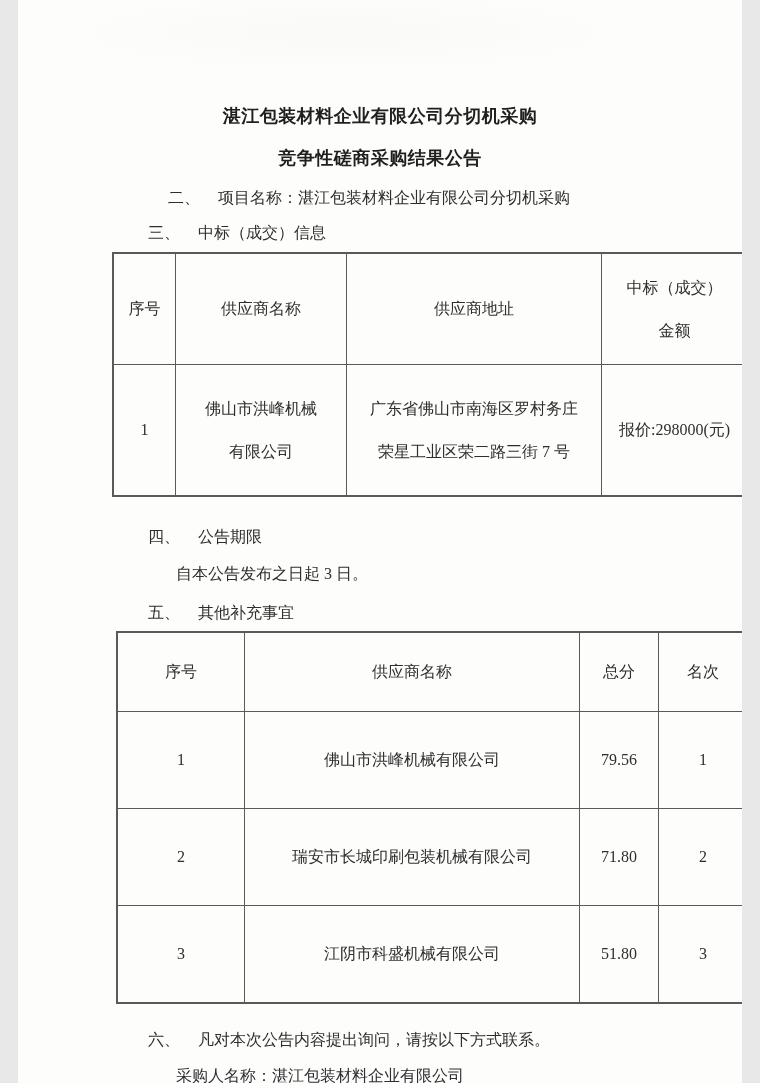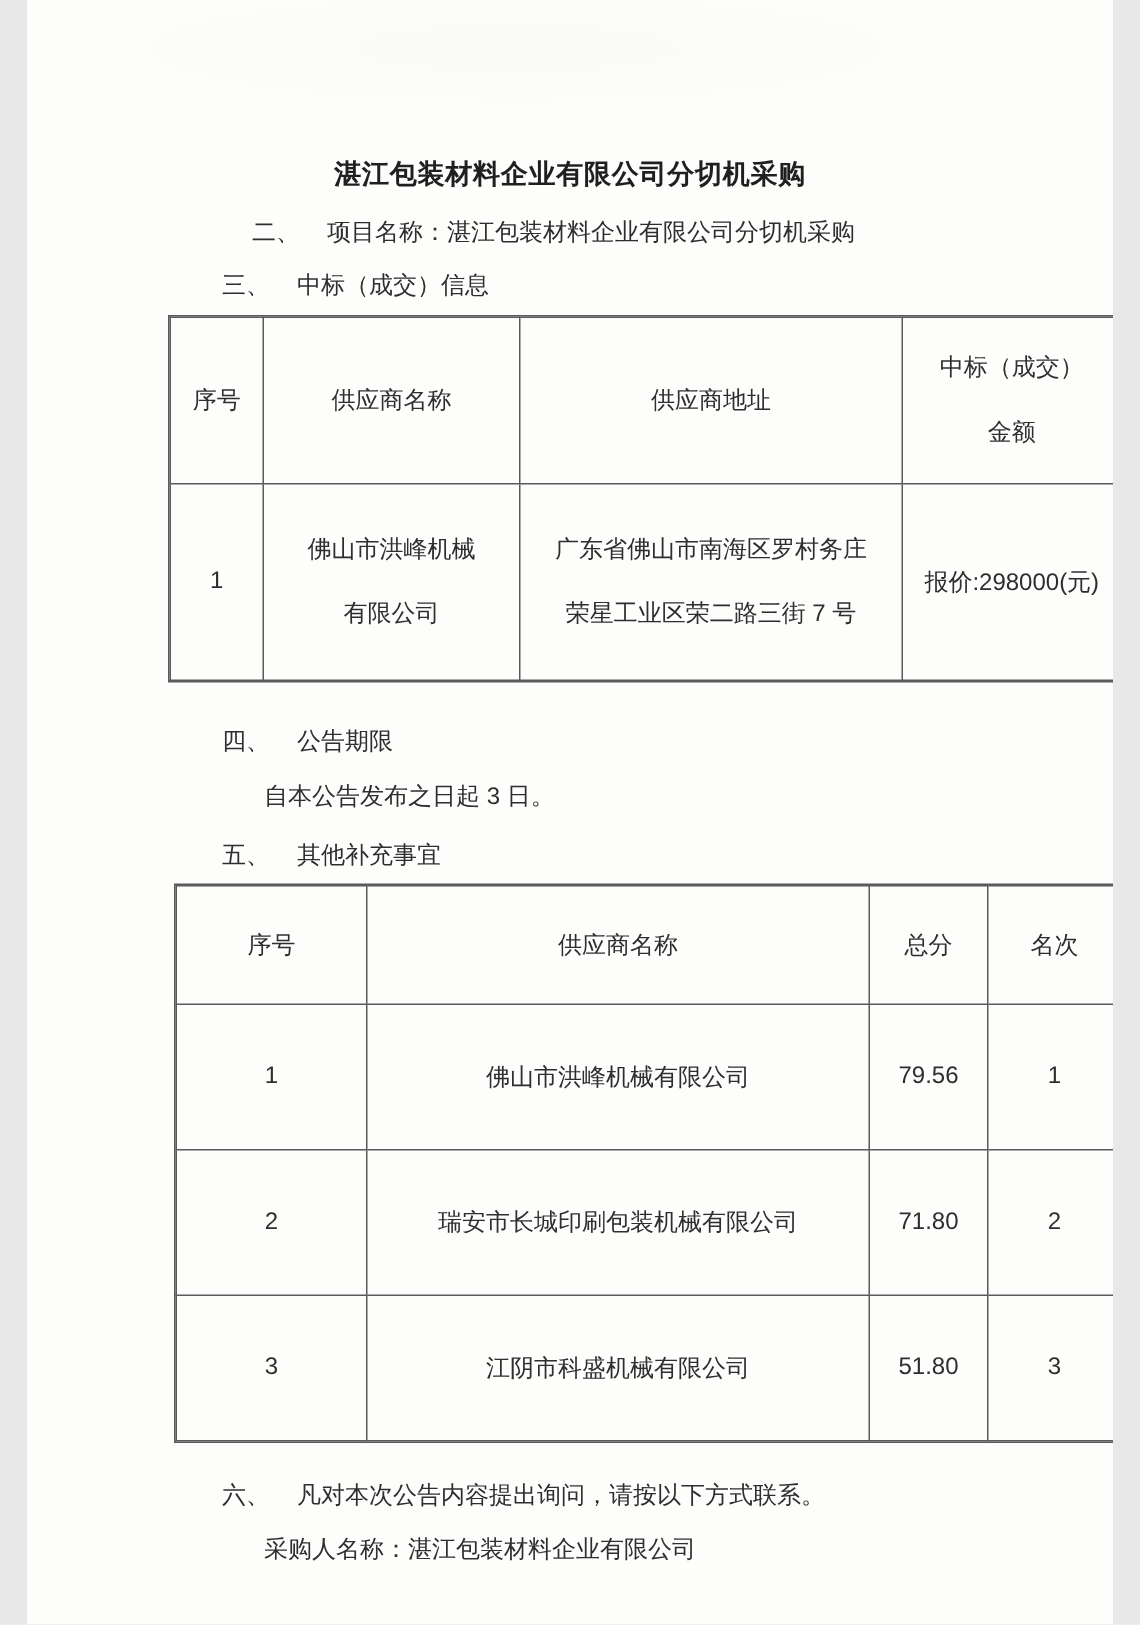--- a/index.html
+++ b/index.html
@@ -9,21 +9,21 @@
   }
   .page {
     position: relative;
     width: 724px;
     height: 1083px;
     margin: 0 auto;
     background:
       radial-gradient(ellipse 420px 60px at 45% 3%, rgba(0,0,0,0.015), rgba(0,0,0,0) 70%),
       #fdfdfc;
     color: #2e2e2e;
-    font-family: Liberation Sans, sans-serif;
+    font-family: Liberation Serif, serif;
     font-size: 16px;
     overflow: hidden;
     box-sizing: border-box;
     padding-top: 103px;
   }
   .title {
     text-align: center;
     font-weight: bold;
     font-size: 18px;
     line-height: 26px;
@@ -101,20 +101,21 @@
   .score-col-1 { width: 326px; }
   .score-col-2 { width: 70px; }
   .score-col-3 { width: 80px; }
 </style>
 </head>
 <body>
 
 <div class="page">
 
   <div class="title">湛江包装材料企业有限公司分切机采购</div>
+  <div class="title">竞争性磋商采购结果公告</div>
 
 
   <div class="sec sec2">
     <span class="num">二、</span><span>项目名称：湛江包装材料企业有限公司分切机采购</span>
   </div>
 
   <div class="sec sec3">
     <span class="num">三、</span><span>中标（成交）信息</span>
   </div>
 

